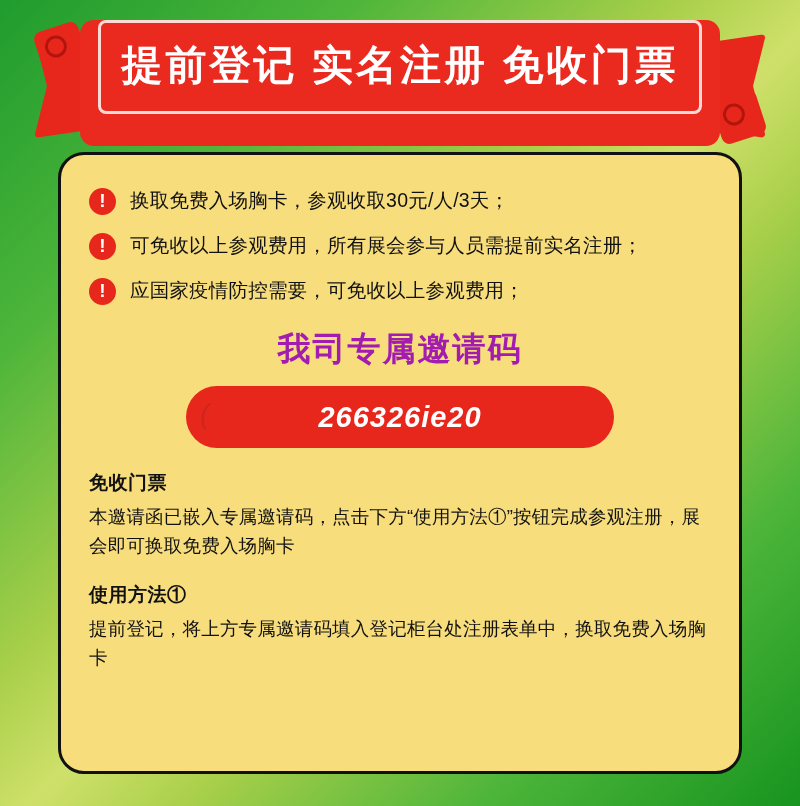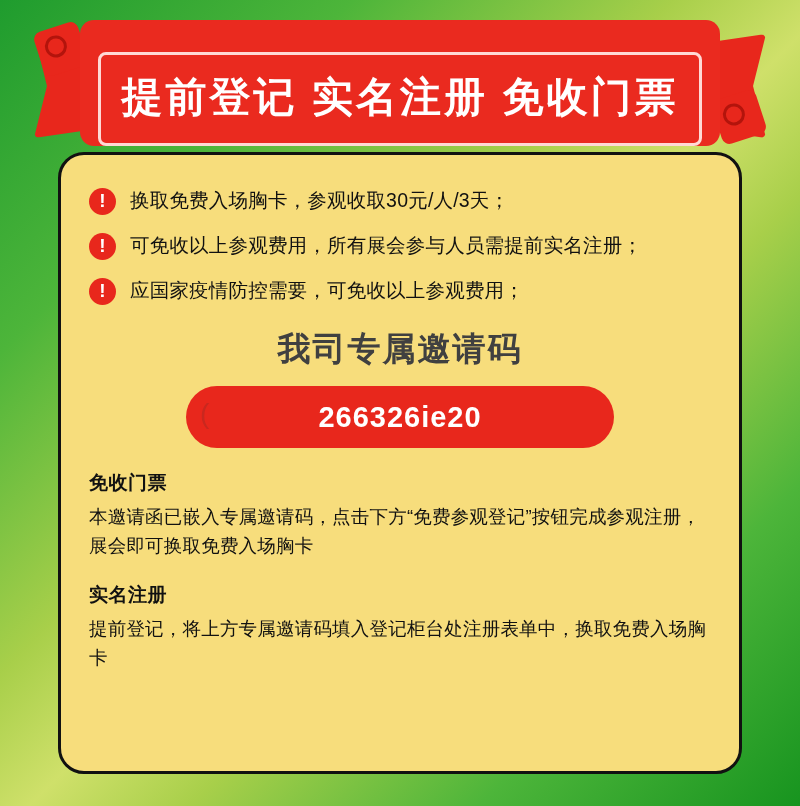--- a/index.html
+++ b/index.html
@@ -62,21 +62,21 @@
   }
   .banner {
     position: absolute;
     left: 46px;
     right: 46px;
     top: 0;
     height: 126px;
     background: #ea2a1f;
     border-radius: 14px;
     display: flex;
-    align-items: flex-end;
+    align-items: flex-start;
     justify-content: center;
   }
   .banner-inner {
     border: 3px solid #ffd9d5;
     border-radius: 8px;
     padding: 10px 26px 14px;
     display: flex;
     align-items: center;
     justify-content: center;
     width: calc(100% - 36px);
@@ -128,34 +128,35 @@
     font-size: 19.5px;
     color: #111111;
     line-height: 1.35;
     letter-spacing: 0.2px;
   }
 
   .code-heading {
     text-align: center;
     font-size: 33px;
     font-weight: bold;
-    color: #404040;
+    color: #a21caf;
     letter-spacing: 2px;
     margin: 22px 0 14px;
   }
   .code-pill {
     margin: 0 auto;
     width: 428px;
     height: 62px;
     background: #e8271c;
     border-radius: 31px;
     display: flex;
     align-items: center;
     justify-content: center;
     position: relative;
+    font-style: italic;
   }
   .code-pill::before {
     content: "(";
     position: absolute;
     left: 14px;
     top: 12px;
     color: #c9281f;
     font-size: 28px;
   }
   .code-value {
@@ -215,22 +216,22 @@
     </div>
 
     <div class="code-heading">我司专属邀请码</div>
 
     <div class="code-pill">
       <span class="code-value">266326ie20</span>
     </div>
 
     <div class="method-block">
       <div class="method-title">免收门票</div>
-      <div class="method-body">本邀请函已嵌入专属邀请码，点击下方“免费参观登记”按钮完成参观注册，展会即可换取免费入场胸卡</div>
+      <div class="method-body">本邀请函已嵌入专属邀请码，点击下方“使用方法①”按钮完成参观注册，展会即可换取免费入场胸卡</div>
     </div>
 
     <div class="method-block">
-      <div class="method-title">实名注册</div>
+      <div class="method-title">使用方法①</div>
       <div class="method-body">提前登记，将上方专属邀请码填入登记柜台处注册表单中，换取免费入场胸卡</div>
     </div>
 
   </div>
 </div>
 
 </body></html>

